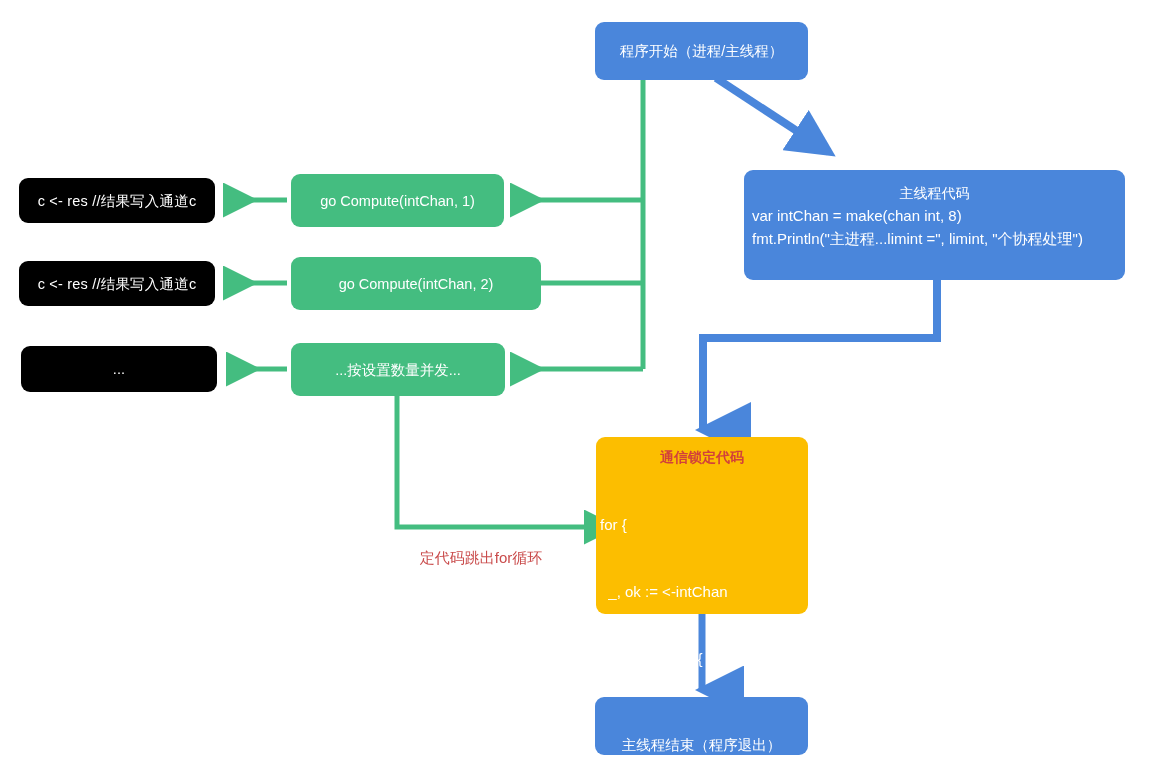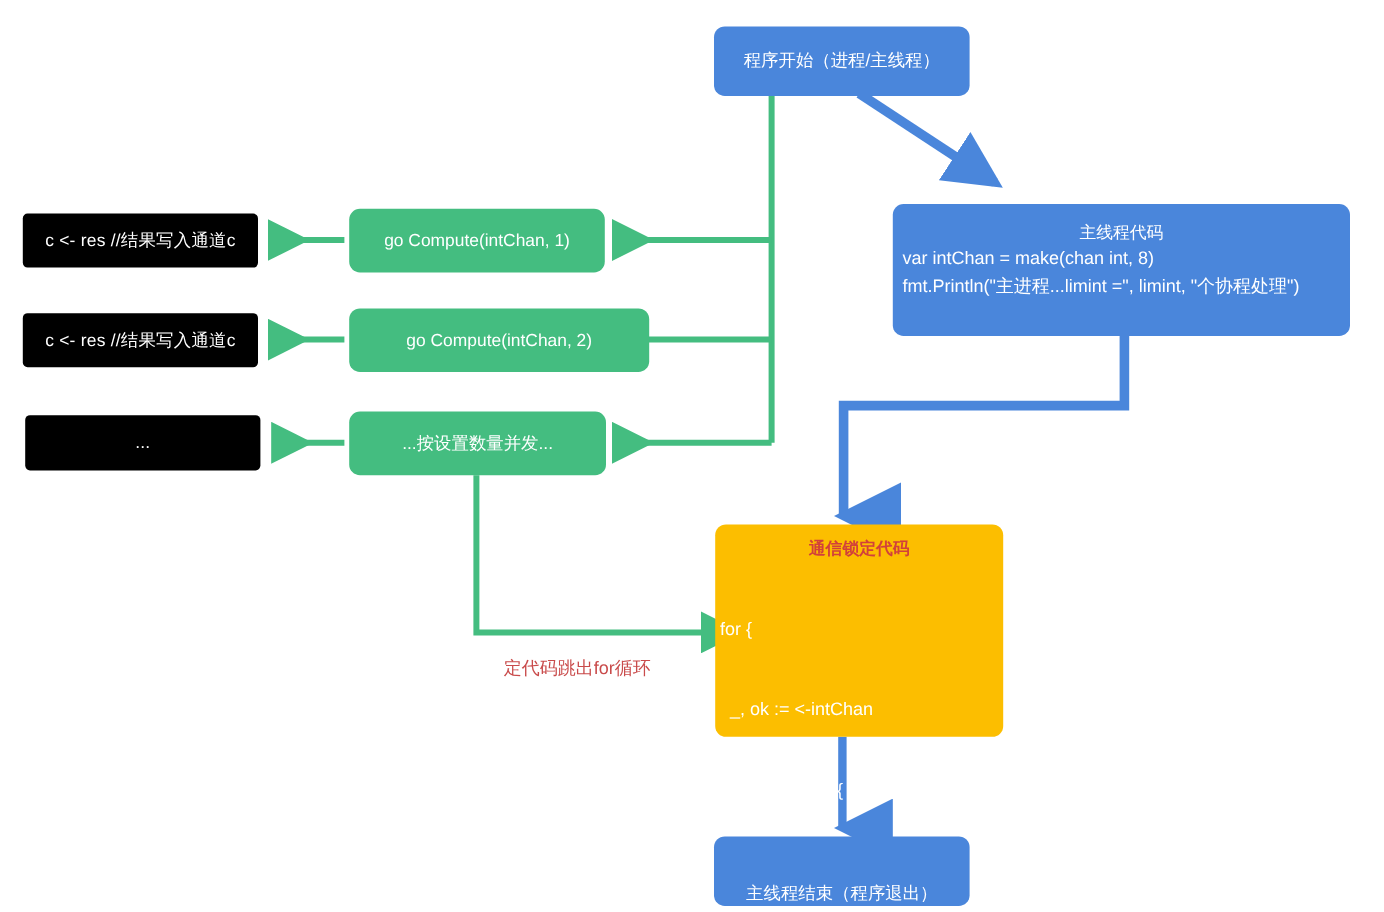--- a/index.html
+++ b/index.html
@@ -36,21 +36,21 @@
     border-radius: 9px;
     color: #ffffff;
   }
   .node.green {
     background: #44bd80;
     border-radius: 9px;
     color: #ffffff;
   }
   .node.black {
     background: #000000;
-    border-radius: 4px;
+    border-radius: 9px;
     color: #ffffff;
   }
   .node.yellow {
     background: #fcbe00;
     border-radius: 9px;
     color: #ffffff;
   }
   .code-line {
     text-align: left;
     font-size: 15px;
@@ -187,21 +187,21 @@
   </div>
 
   <div class="node black" style="left:19px; top:261px; width:196px; height:45px;">
     <div class="single-label">c &lt;- res //结果写入通道c</div>
   </div>
 
   <div class="node black" style="left:21px; top:346px; width:196px; height:46px;">
     <div class="single-label">...</div>
   </div>
 
-  <div class="node yellow" style="left:596px; top:437px; width:240px; height:177px; justify-content:flex-start; padding-top:8px;">
+  <div class="node yellow" style="left:596px; top:437px; width:212px; height:177px; justify-content:flex-start; padding-top:8px;">
     <div class="node-title">通信锁定代码</div>
     <div class="code-block">
       <div class="code-line">for {</div>
       <div class="code-line">  _, ok := &lt;-intChan</div>
       <div class="code-line">  if ok == false {</div>
       <div class="code-line">    break</div>
       <div class="code-line">  }</div>
       <div class="code-line">}</div>
     </div>
   </div>

